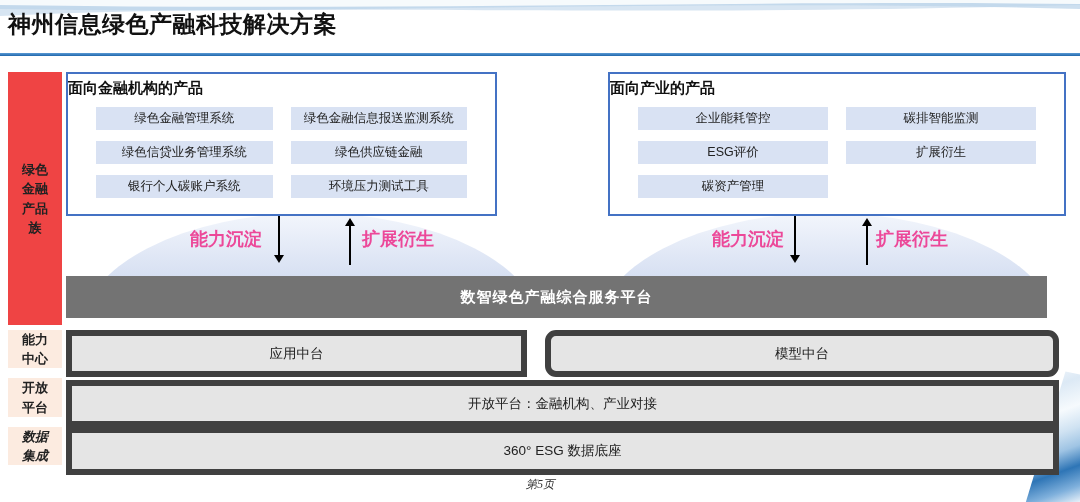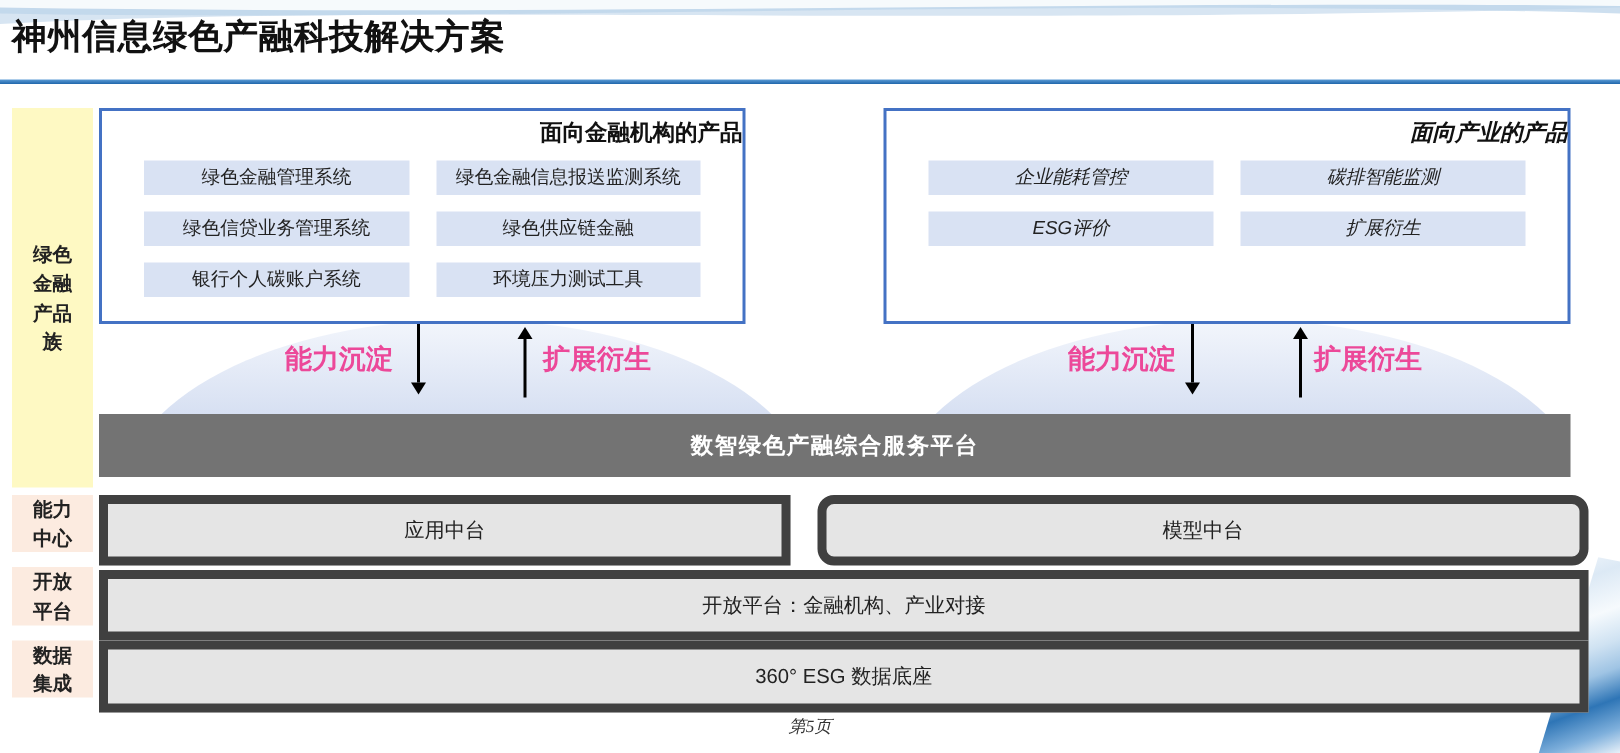--- a/index.html
+++ b/index.html
@@ -14,37 +14,37 @@
     background:linear-gradient(180deg,#5b9bd5,#1f66ab);}
   .logo{position:absolute;right:10px;top:7px;display:flex;align-items:center;gap:4px;}
   .logo-mark{width:40px;height:36px;}
   .logo-text{display:flex;flex-direction:column;line-height:1.05;}
   .logo-brand{font-size:15px;font-weight:900;font-style:italic;color:#d2232a;letter-spacing:.5px;}
   .logo-brand-cn{font-size:9.5px;font-weight:700;color:#d2232a;letter-spacing:2px;}
   
   .side-label{position:absolute;left:8px;width:54px;display:flex;align-items:center;justify-content:center;
     font-weight:700;font-size:13px;line-height:1.5;color:#222;}
   .side-label .wrap{width:28px;text-align:center;word-break:break-all;}
-  .side-blue{background:#fef9c3;}
+  .side-blue{background:#ef4444;}
   .side-peach{background:#fcebe0;}
   #side-family{top:72px;height:253px;}
   #side-capability{top:330px;height:38px;}
   #side-open{top:378px;height:39px;}
-  #side-data{top:427px;height:38px;}
+  #side-data{top:427px;height:38px;font-style:italic;}
   
   .dome{position:absolute;top:213px;width:462px;height:63px;overflow:hidden;z-index:0;}
   .dome .ellipse{width:462px;height:240px;border-radius:50%;
     background:linear-gradient(180deg,#f3f6fc 0%,#d3ddf1 30%,#c3d0ea 100%);}
   #dome-left{left:80px;}
   #dome-right{left:596px;}
   
   .product-box{position:absolute;top:72px;height:140px;background:#ffffff;border:2px solid #4472c4;z-index:2;}
   #product-box-finance{left:66px;width:427px;}
-  #product-box-industry{left:589px;width:454px;font-style:italic;}
-  .pb-title{text-align:right;margin-top:5px;font-size:15px;font-weight:700;color:#111;padding-left:20px;}
+  #product-box-industry{left:608px;width:454px;}
+  .pb-title{text-align:left;margin-top:5px;font-size:15px;font-weight:700;color:#111;}
   .pb-grid{position:absolute;left:28px;right:28px;top:33px;display:grid;
     grid-template-columns:1fr 1fr;column-gap:18px;row-gap:11px;}
   .chip{height:23px;background:#d9e2f3;display:flex;align-items:center;justify-content:center;
     font-size:12.5px;color:#222;white-space:nowrap;}
   
   .flow-label{position:absolute;top:227px;font-size:18px;font-weight:700;color:#ec4899;z-index:2;}
   .arrow{position:absolute;width:12px;z-index:2;}
   .arrow .shaft{width:2px;height:39px;background:#000;margin:0 auto;}
   .arrow .head-down{width:0;height:0;border-left:5px solid transparent;border-right:5px solid transparent;
     border-top:8px solid #000;margin:0 auto;}
@@ -113,20 +113,21 @@
     </div>
   </div>
 
   <div class="product-box" id="product-box-industry">
     <div class="pb-title">面向产业的产品</div>
     <div class="pb-grid">
       <div class="chip">企业能耗管控</div>
       <div class="chip">碳排智能监测</div>
       <div class="chip">ESG评价</div>
       <div class="chip">扩展衍生</div>
+      <div class="chip">碳资产管理</div>
     </div>
   </div>
 
   <div class="flow-label" style="left:190px;">能力沉淀</div>
   <div class="arrow" style="left:273px;top:216px;">
     <div class="shaft"></div>
       <div class="head-down"></div>
   </div>
   <div class="arrow" style="left:344px;top:218px;">
     <div class="head-up"></div>

